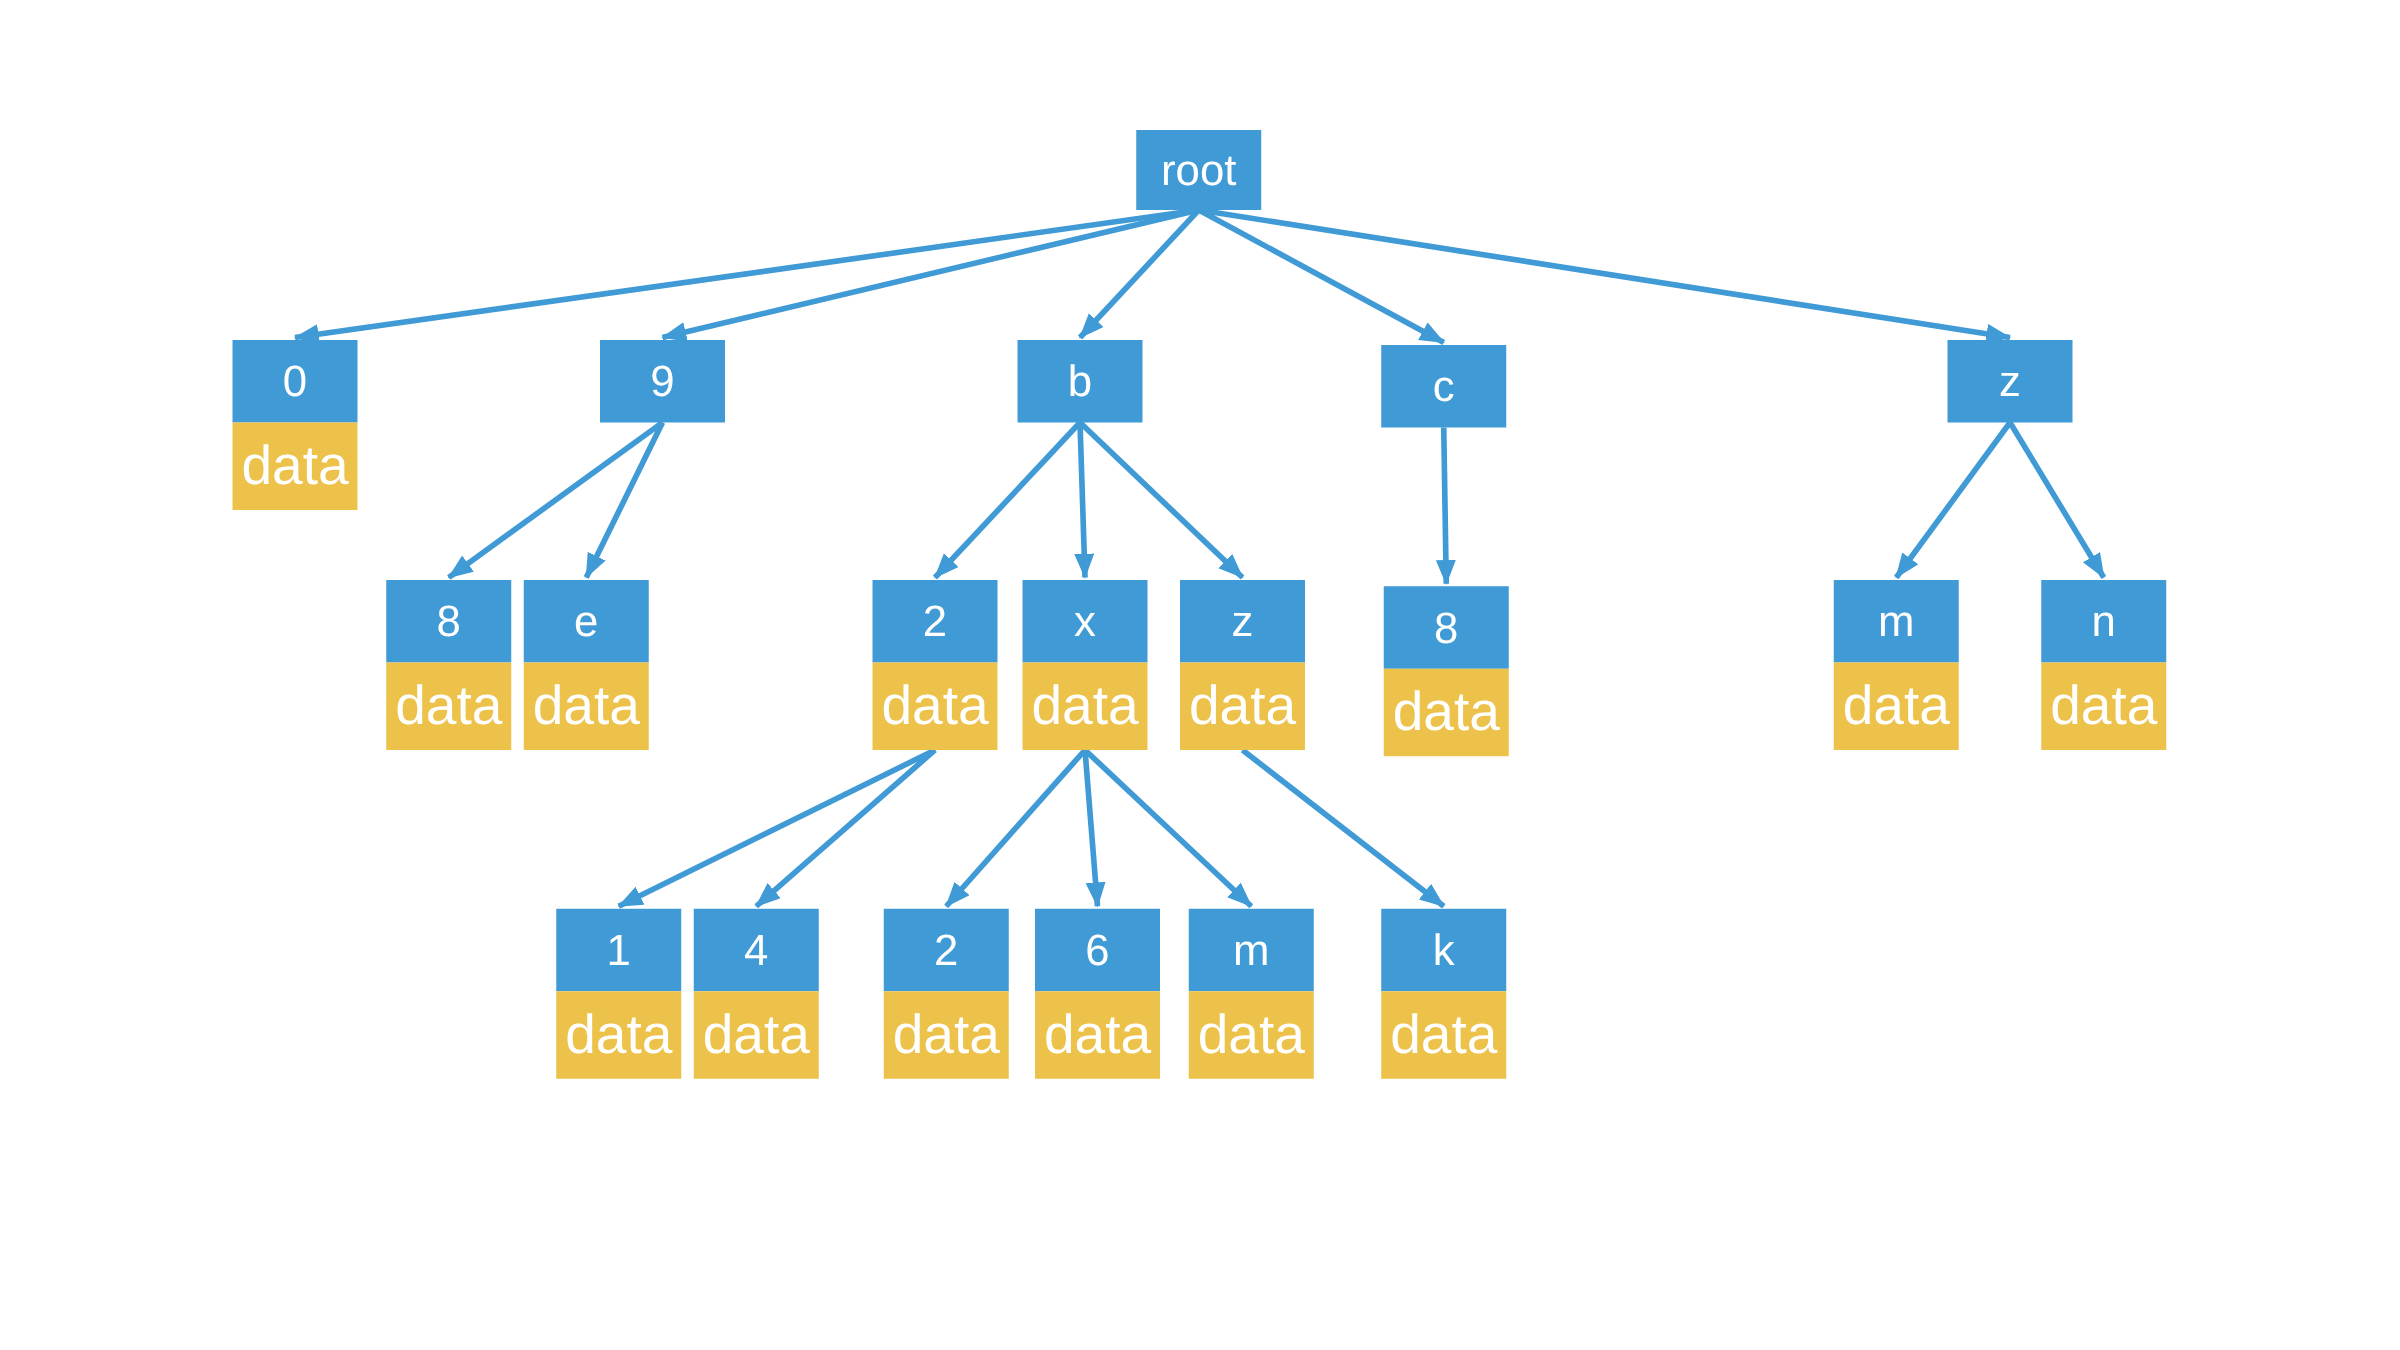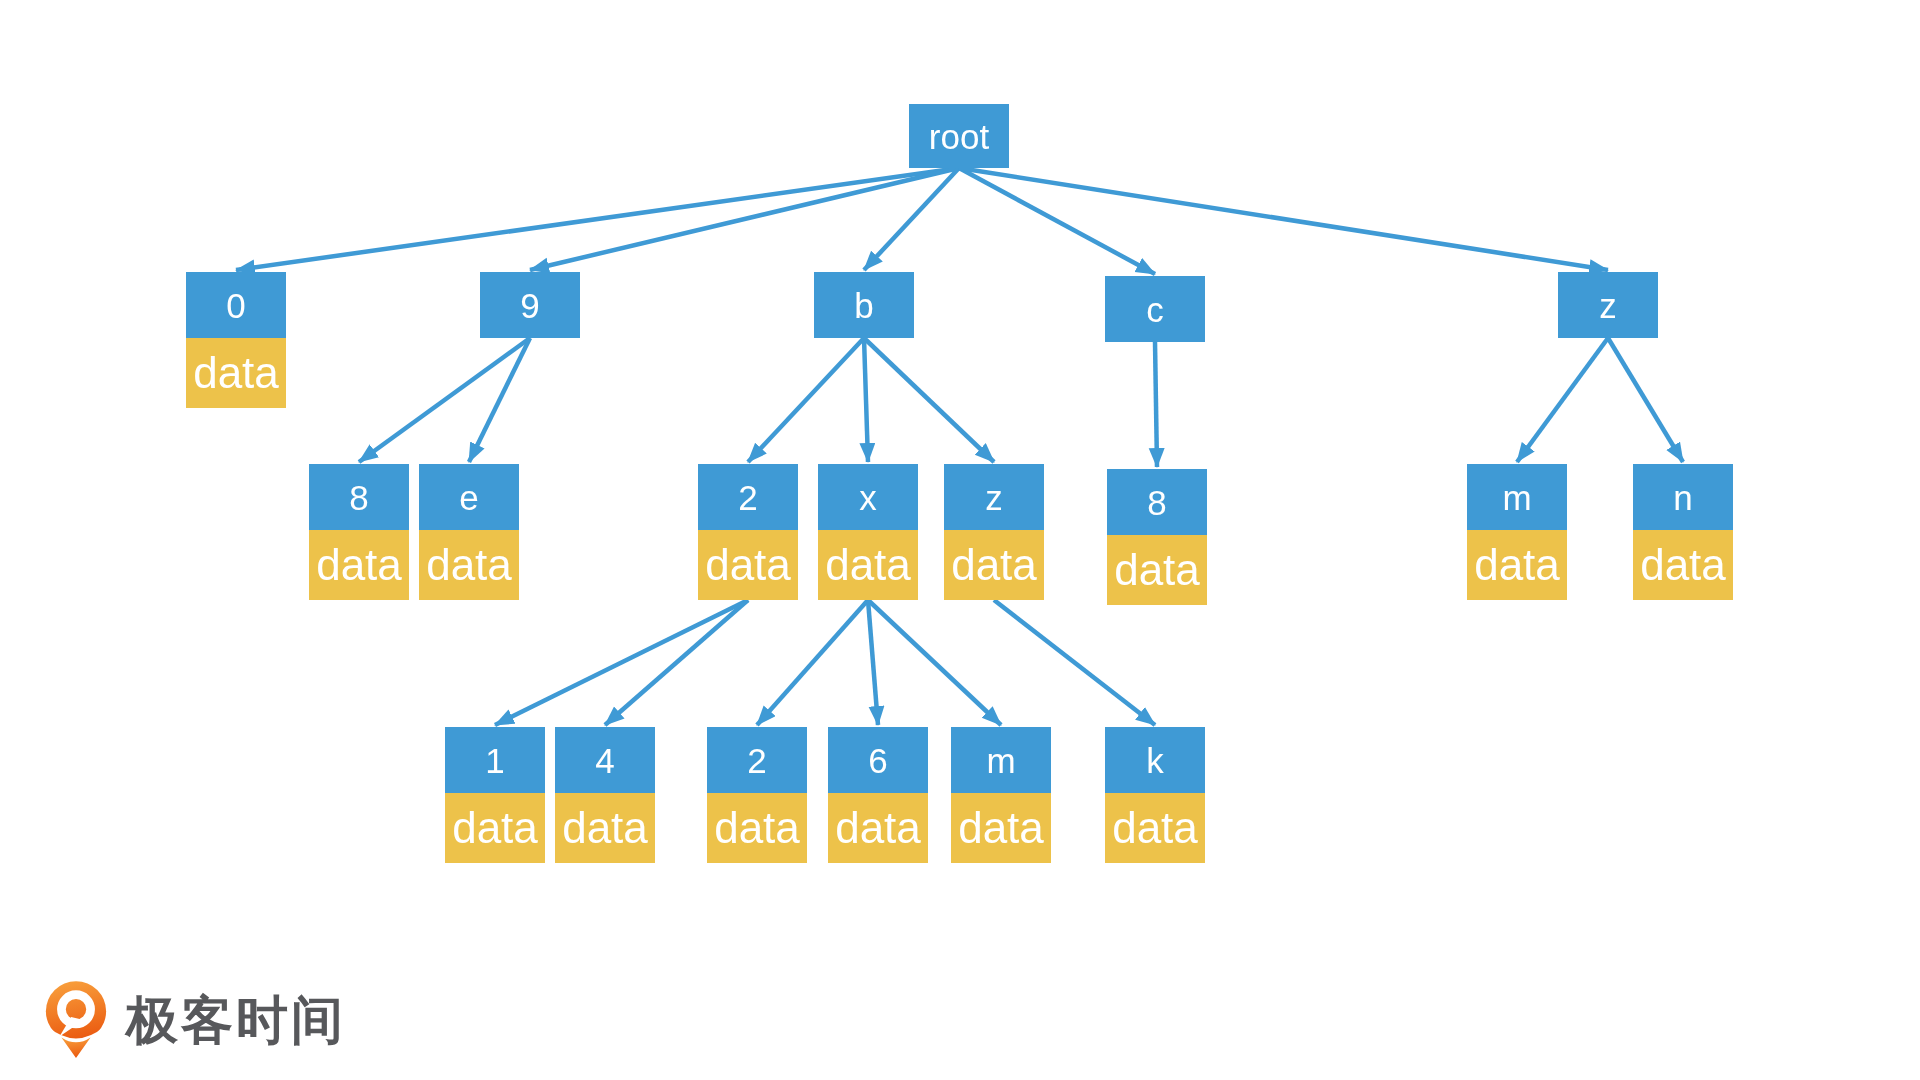--- a/index.html
+++ b/index.html
@@ -152,30 +152,14 @@
       <div class="node" style="left: 951px; top: 727px; width: 100px;">
         <div class="key" style="height: 66px;">m</div>
         <div class="dataslot" style="height: 70px;">data</div>
       </div>
       <div class="node" style="left: 1105px; top: 727px; width: 100px;">
         <div class="key" style="height: 66px;">k</div>
         <div class="dataslot" style="height: 70px;">data</div>
       </div>
     </div>
 
-  <div class="logo">
-    <svg width="68" height="80" viewBox="0 0 70 82">
-      <defs>
-        <linearGradient id="lg" x1="0" y1="0" x2="0.2" y2="1">
-          <stop id="lg-st1" offset="0" stop-color="#F9A33E"></stop>
-          <stop id="lg-st2" offset="1" stop-color="#EB5D12"></stop>
-        </linearGradient>
-      </defs>
-      <circle cx="35" cy="32" r="31" fill="url(#lg)"></circle>
-      <path d="M6,48 Q35,72 64,48 L64,56 Q35,80 6,56 Z" fill="#FFFFFF"></path>
-      <path d="M20,59 Q35,69 50,59 L35,80 Z" fill="url(#lg)"></path>
-      <circle cx="35" cy="30" r="15" fill="none" stroke="#FFFFFF" stroke-width="9"></circle>
-      <path d="M30,38 L43,41 L18,58 Z" fill="#FFFFFF"></path>
-    </svg>
-    <span class="logo-text" style="color: rgb(87, 88, 91);">极客时间</span>
-  </div>
 
 </div>
 
 </body></html>

